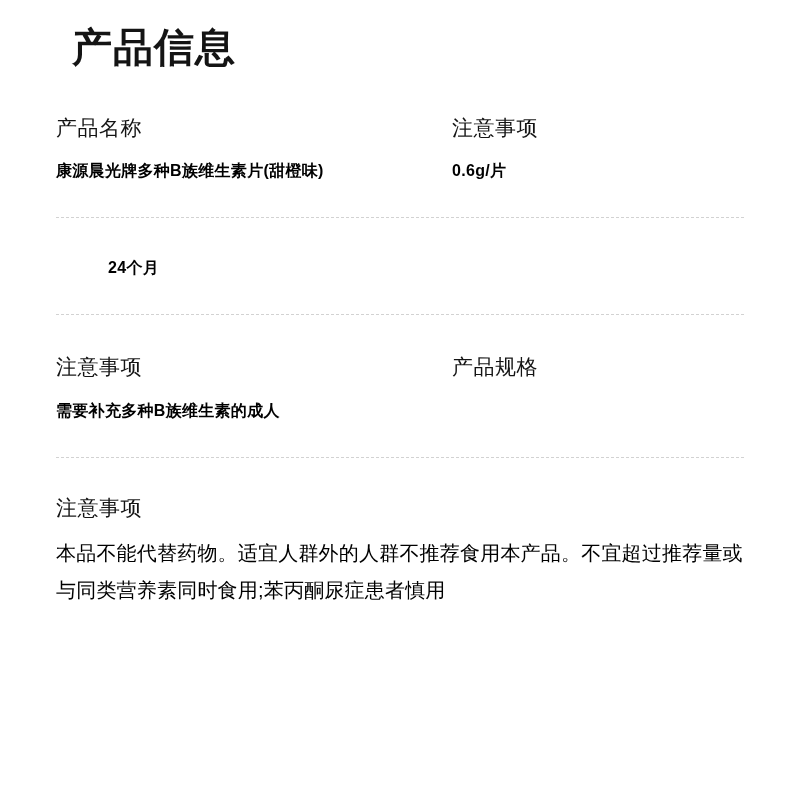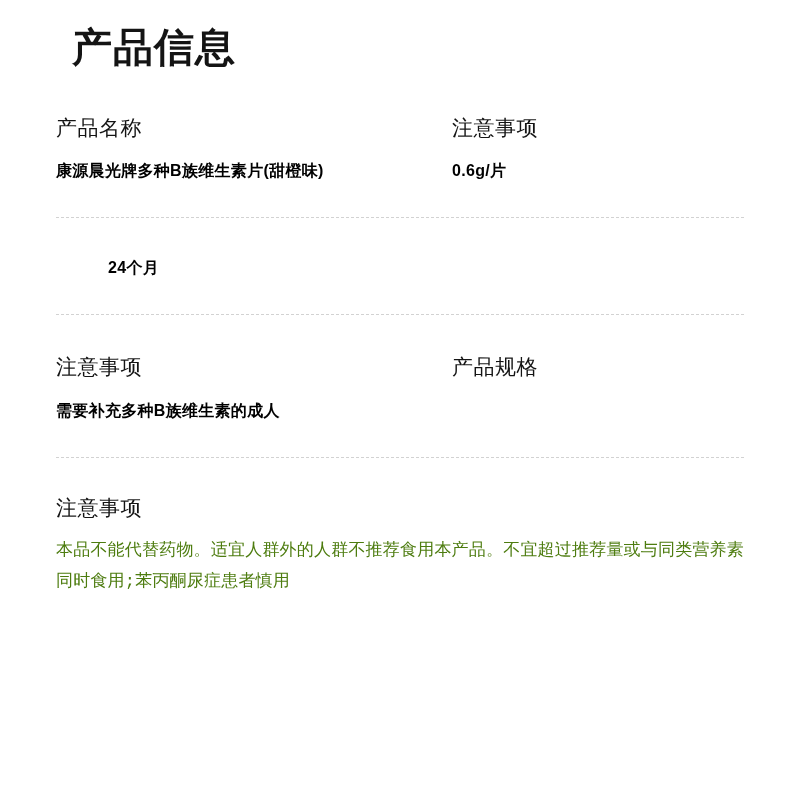--- a/index.html
+++ b/index.html
@@ -67,26 +67,25 @@
     height: 0;
     border-bottom: 1px dashed #d2d2d2;
   }
   .notice {
     padding-top: 36px;
   }
   .notice .field-label {
     margin-bottom: 14px;
   }
   .notice-text {
-    font-size: 17px;
-    color: #4d7c0f;
+    font-size: 20px;
+    color: #000000;
     line-height: 1.85;
     letter-spacing: 0.2px;
     margin: 0;
-    font-family: Liberation Mono, monospace;
   }
 </style>
 </head>
 <body>
 
 <div class="page">
 
   <h1 class="page-title">产品信息</h1>
 
   <div class="grid-section">

